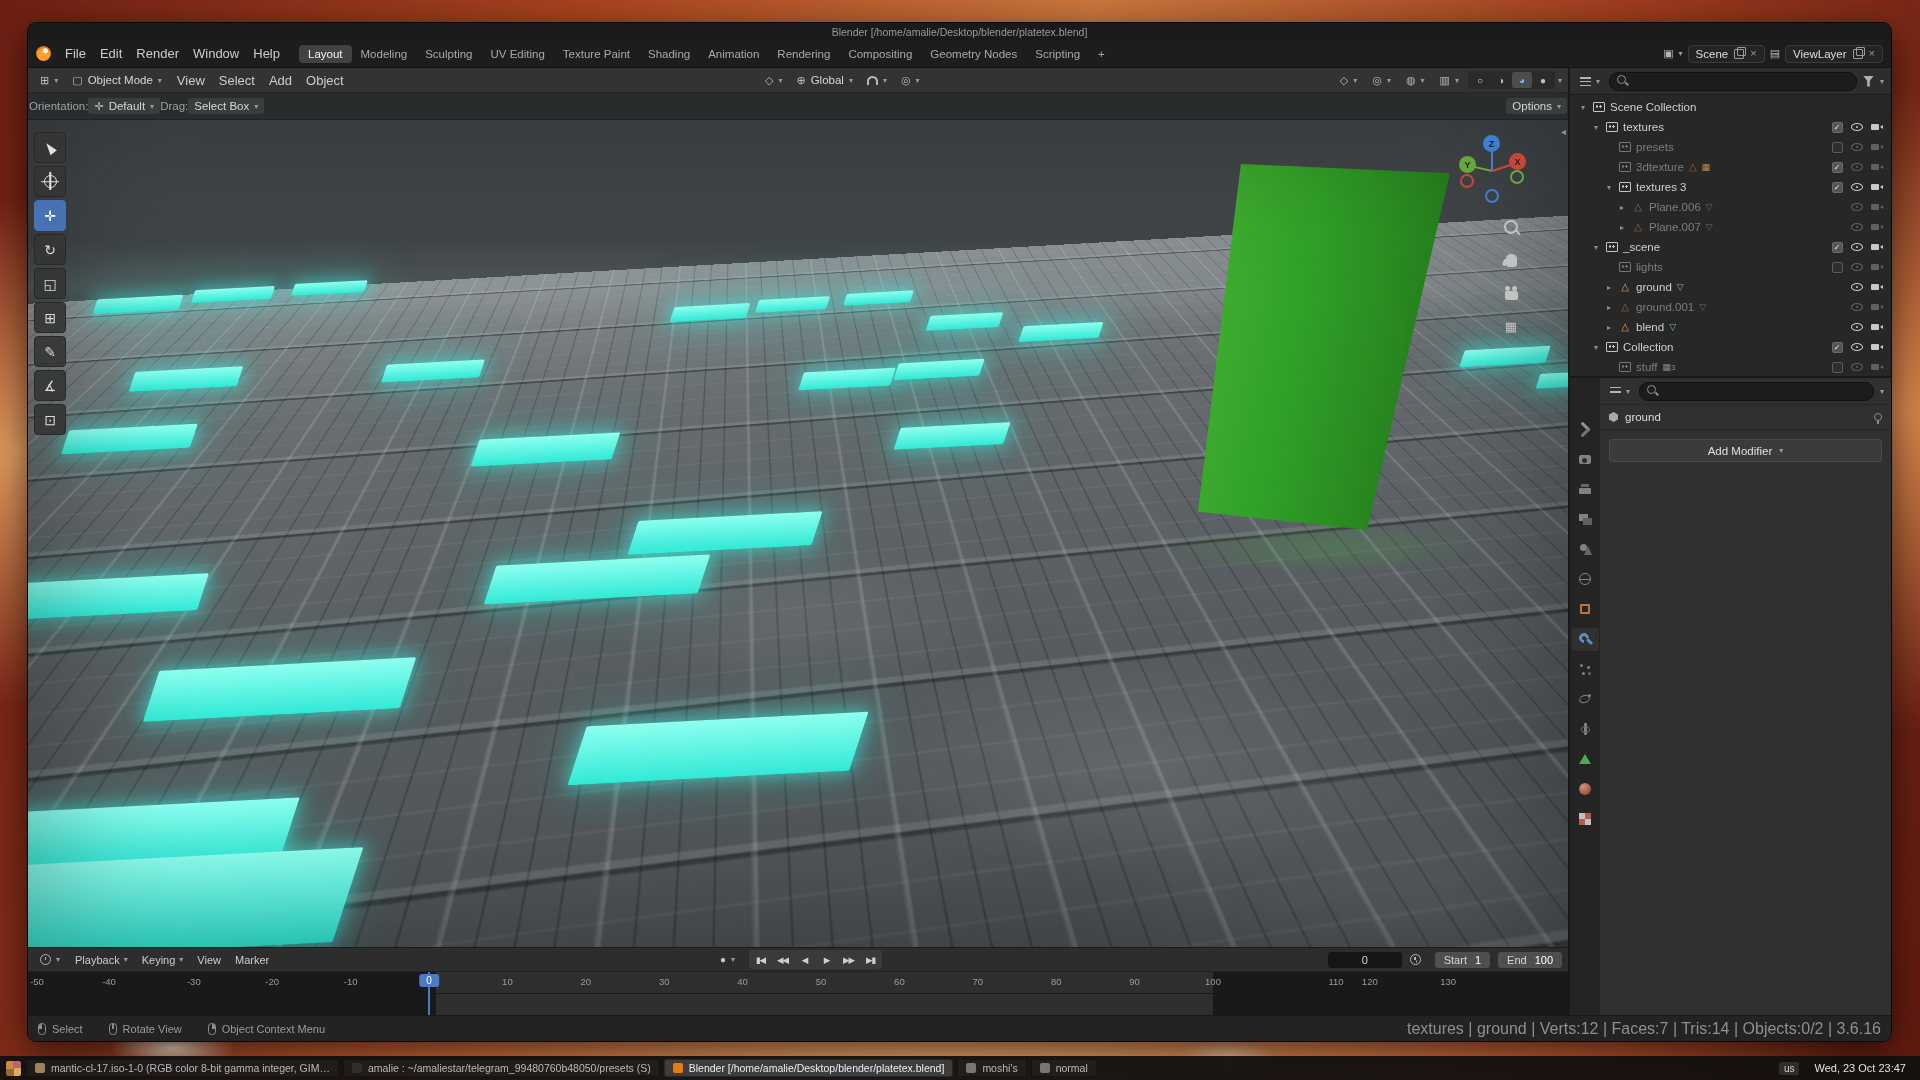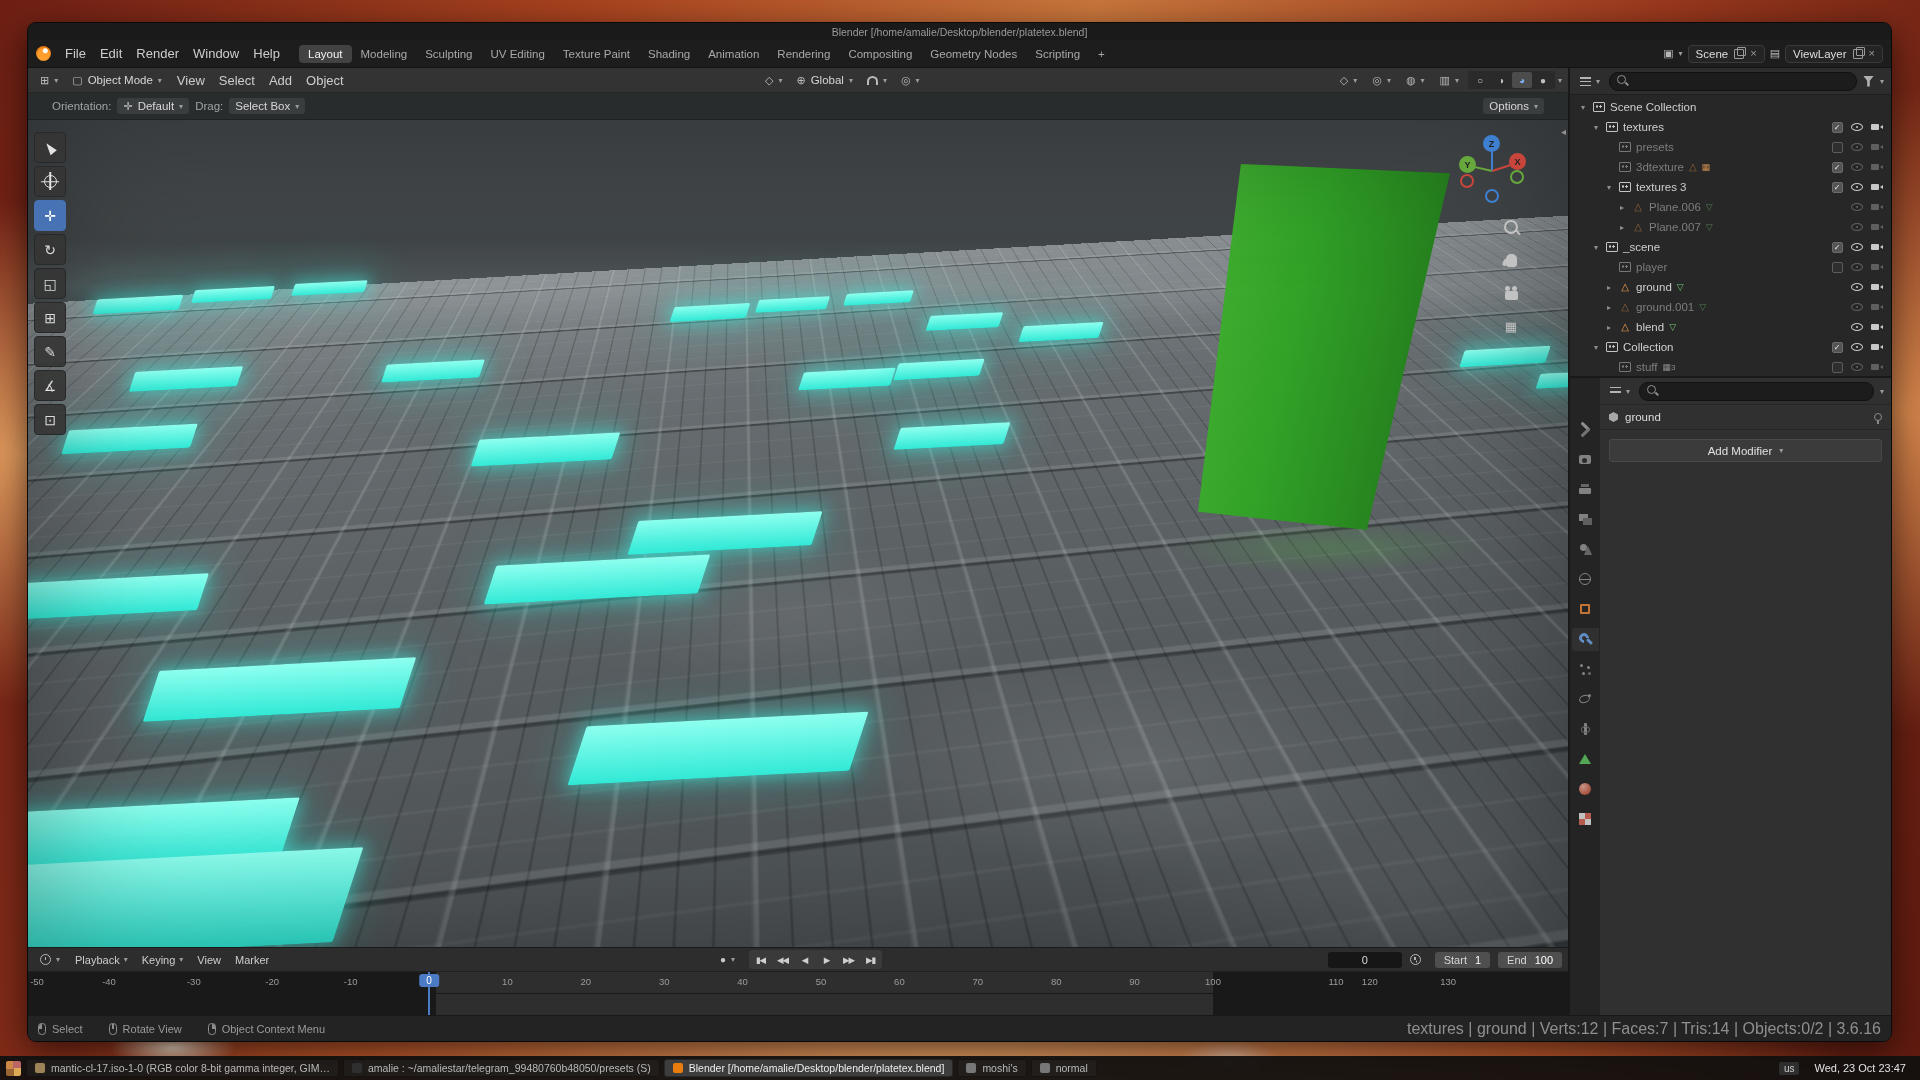--- a/index.html
+++ b/index.html
@@ -44,21 +44,21 @@
   .dd{display:inline-flex;align-items:center;gap:5px;padding:2px 6px;border-radius:3px;
     color:#d6d6d6;font-size:11.5px;white-space:nowrap}
   .g{color:#bdbdbd;font-size:11px;line-height:1}
   .vph-center{display:flex;align-items:center;gap:2px;margin-left:auto;margin-right:auto}
   .vph-right{display:flex;align-items:center;gap:3px}
   .shade{display:flex;background:#2a2a2a;border-radius:3px;padding:1px 2px;gap:1px}
   .sbtn{width:20px;height:16px;display:flex;align-items:center;justify-content:center;
     border-radius:2px;color:#c0c0c0;font-size:10px}
   .sbtn.active{background:#4c4c4c;color:#7db1ef}
   
-  .tsr{height:26px;background:#292c2d;display:flex;align-items:center;gap:6px;padding:0 24px;
+  .tsr{height:26px;background:#292c2d;display:flex;align-items:center;padding:0 1px;
     border-bottom:1px solid #1f2122;flex:0 0 auto}
   .lab{color:#9fa3a4;font-size:11.5px}
   .tsr .dd{background:#3a3d3e}
   .spacer{flex:1}
   
   .viewport{position:relative;flex:1;min-height:0;background:#3a3f41;overflow:hidden}
   .scene{position:absolute;inset:0;overflow:hidden}
   .sky{position:absolute;left:0;top:0;right:0;height:230px;
     background:linear-gradient(180deg,#45494c 0%,#404547 55%,#394042 100%)}
   .floor{position:absolute;left:-500px;top:138px;width:2600px;height:1500px;
@@ -695,21 +695,21 @@
                 </span>
                 <span class="tg">
                   <span class="tg-cam"></span>
                 </span>
               </div>
               <div class="ol-row dimmed" style="padding-left:34px">
                 <span class="disc"></span>
                 <span class="ol-ic">
                   <span class="ic-coll"></span>
                 </span>
-                <span class="ol-name">player</span>
+                <span class="ol-name">lights</span>
                 <span class="ol-spacer"></span>
                 <span class="tg">
                   <span class="tg-box"></span>
                 </span>
                 <span class="tg dim">
                   <span class="tg-eye"></span>
                 </span>
                 <span class="tg dim">
                   <span class="tg-cam"></span>
                 </span>

